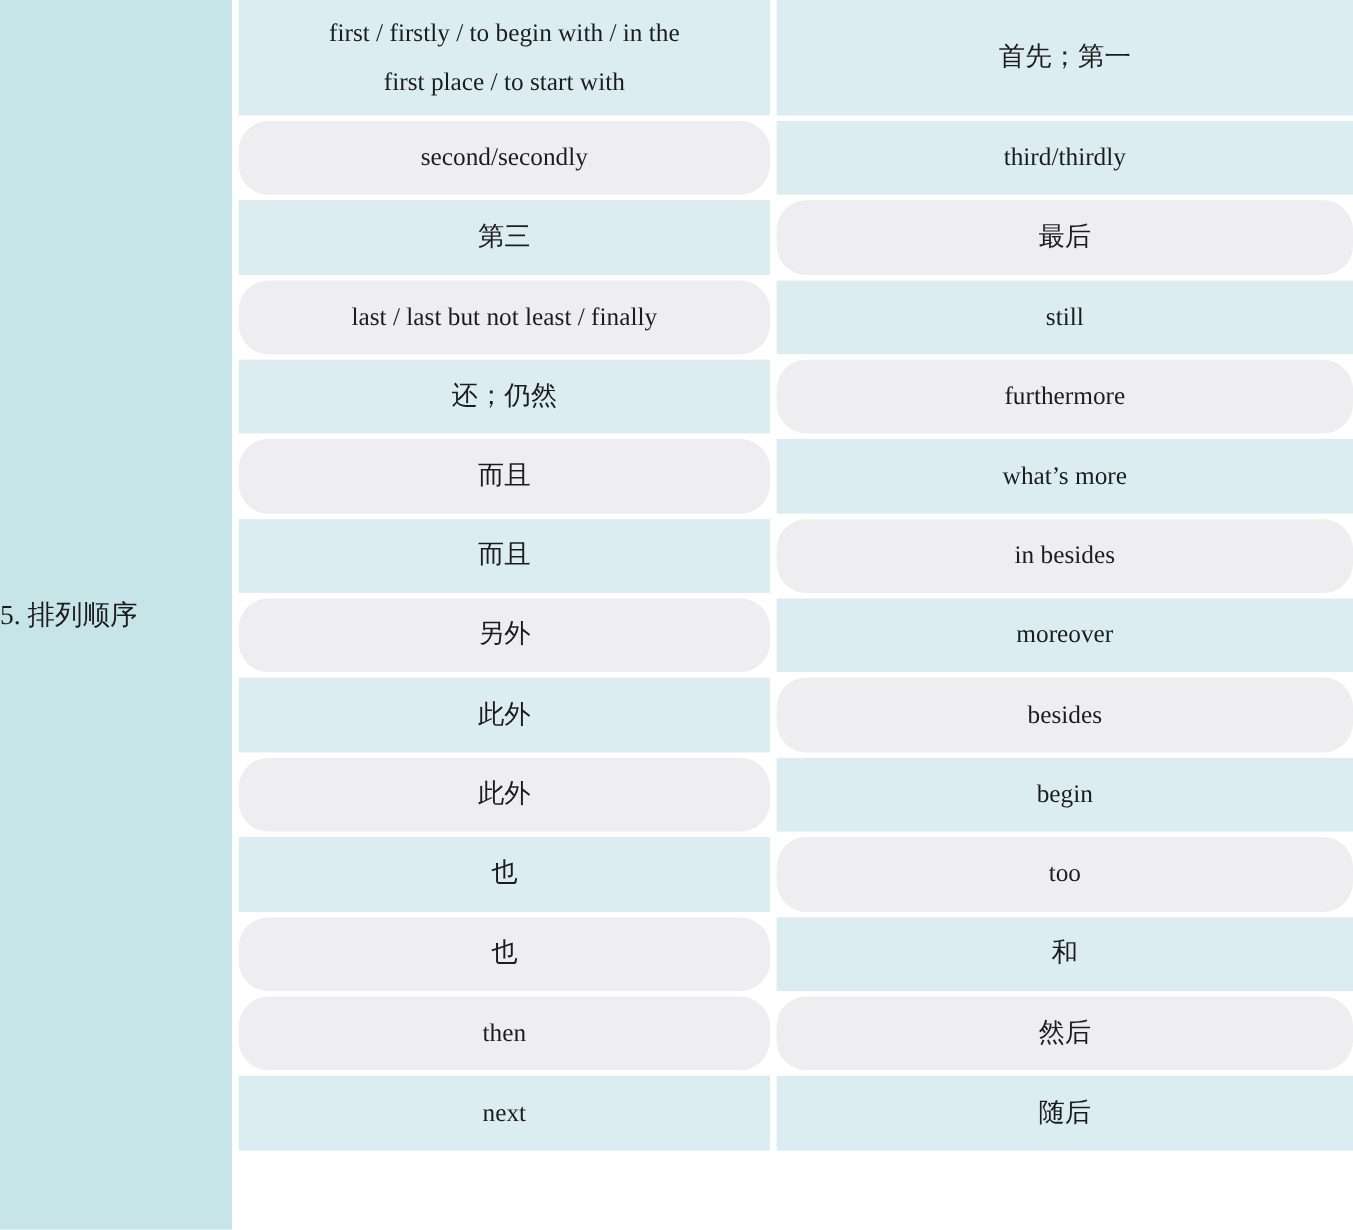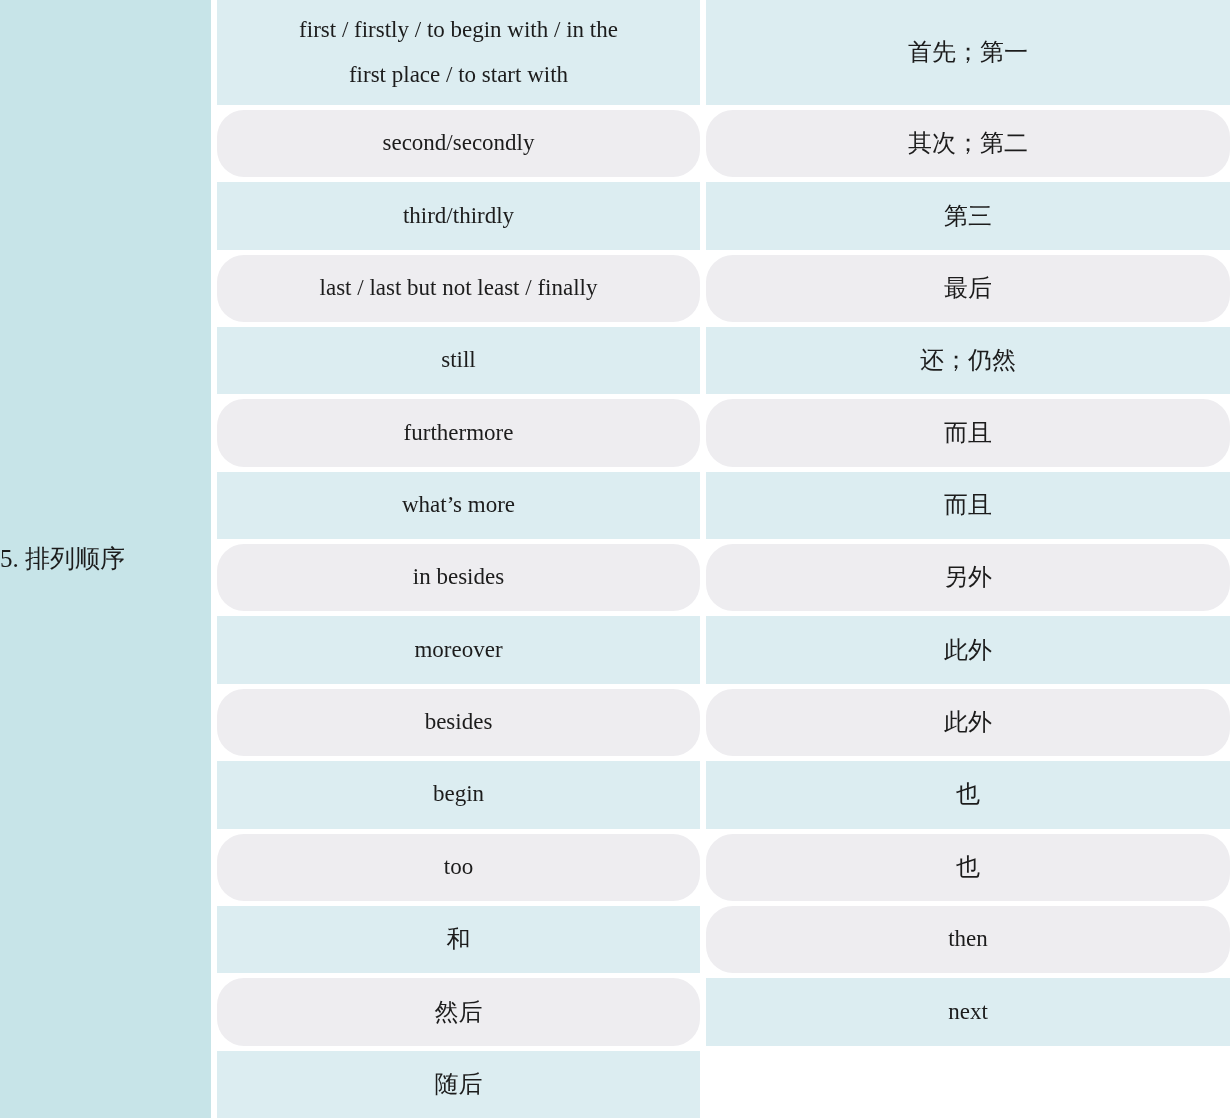--- a/index.html
+++ b/index.html
@@ -57,27 +57,26 @@
   <div class="grid">
     <div class="category">
       <span>5. 排列顺序</span>
     </div>
 
   <div class="cell en teal">first / firstly / to begin with / in the
 first place / to start with</div>
   <div class="cell zh teal">首先；第一</div>
 
   <div class="cell en gray">second/secondly</div>
-  <div class="cell zh gray">其次；第二</div>
 
   <div class="cell en teal">third/thirdly</div>
   <div class="cell zh teal">第三</div>
 
+  <div class="cell zh gray">最后</div>
   <div class="cell en gray">last / last but not least / finally</div>
-  <div class="cell zh gray">最后</div>
 
   <div class="cell en teal">still</div>
   <div class="cell zh teal">还；仍然</div>
 
   <div class="cell en gray">furthermore</div>
   <div class="cell zh gray">而且</div>
 
   <div class="cell en teal">what’s more</div>
   <div class="cell zh teal">而且</div>
 

